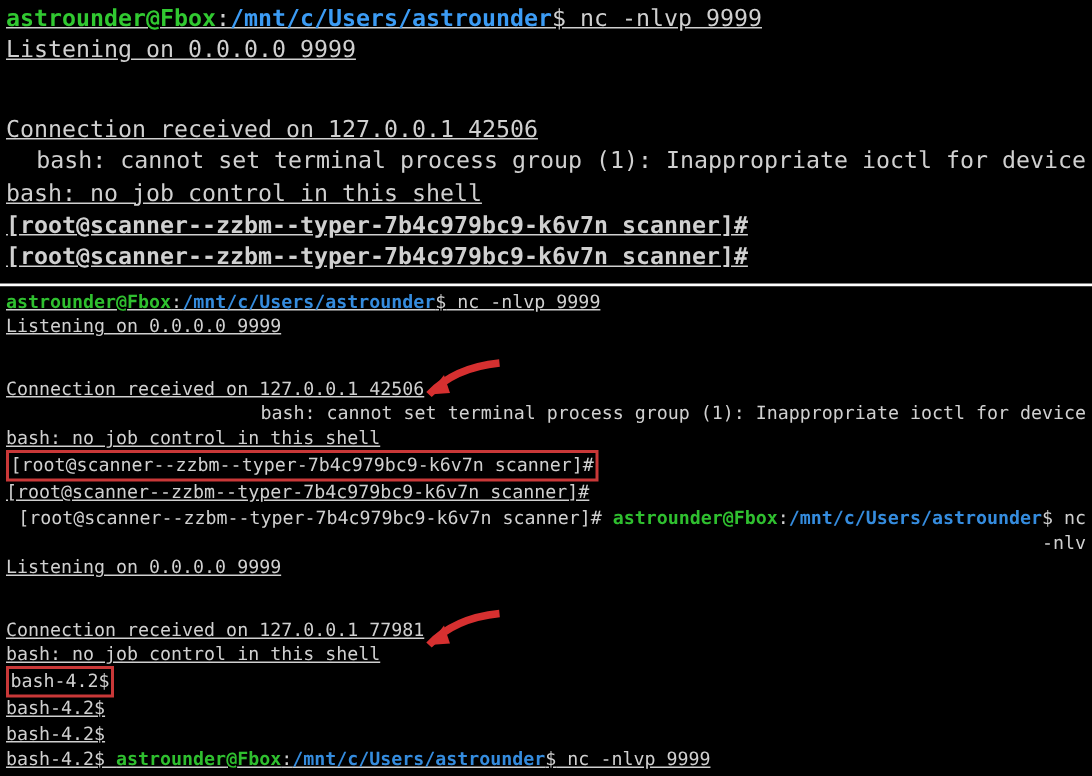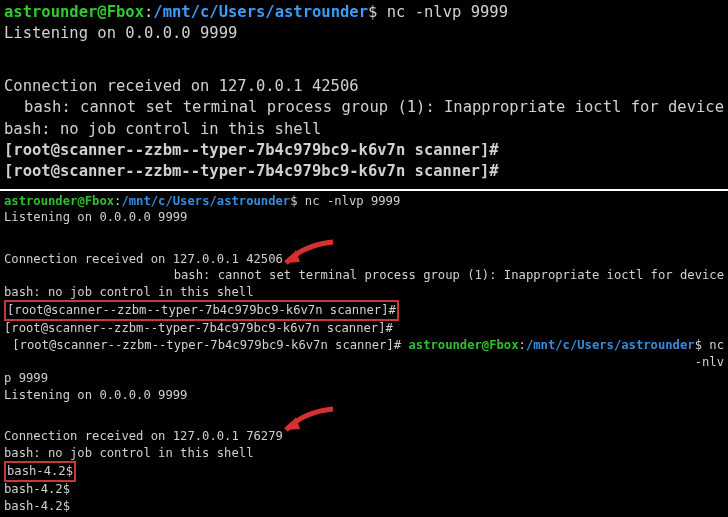--- a/index.html
+++ b/index.html
@@ -19,21 +19,21 @@
       padding: 2px 4px 6px 4px;
       border-bottom: 2px solid #fff;
     }
     .terminal-bottom {
       background: #000;
       color: #d0d0d0;
       font-size: 12.2px;
       padding: 2px 4px;
       position: relative;
     }
-    .line { white-space: pre; }
+    .line { white-space: pre; text-decoration: underline; }
     .line-wrap { white-space: pre-wrap; word-break: break-all; text-align: right; }
     .user1 { color: #31c931; font-weight: bold; }
     .at1 { color: #31c931; font-weight: bold; }
     .host1 { color: #31c931; font-weight: bold; }
     .colon { color: #d0d0d0; }
     .path1 { color: #3c9cf5; font-weight: bold; }
     .dollar1 { color: #d0d0d0; }
     .cmd1 { color: #d0d0d0; }
     .root-prompt { color: #d0d0d0; font-weight: bold; }
     
@@ -72,25 +72,24 @@
   <div class="line"><span class="user2">astrounder</span><span class="user2">@</span><span class="host2">Fbox</span><span>:</span><span class="path2">/mnt/c/Users/astrounder</span><span>$</span><span> nc -nlvp 9999</span></div>
   <div class="line">Listening on 0.0.0.0 9999</div>
   <div class="blank"></div>
   <div class="blank"></div>
   <div class="line">Connection received on 127.0.0.1 42506</div>
   <div class="line-wrap">bash: cannot set terminal process group (1): Inappropriate ioctl for device</div>
   <div class="line">bash: no job control in this shell</div>
   <div class="line"><span class="hl-box">[root@scanner--zzbm--typer-7b4c979bc9-k6v7n scanner]#</span></div>
   <div class="line">[root@scanner--zzbm--typer-7b4c979bc9-k6v7n scanner]#</div>
   <div class="line-wrap"><span>[root@scanner--zzbm--typer-7b4c979bc9-k6v7n scanner]# </span><span class="user2">astrounder</span><span class="user2">@</span><span class="host2">Fbox</span><span>:</span><span class="path2">/mnt/c/Users/astrounder</span><span>$</span><span> nc -nlv</span></div>
-  <div class="line">p 9999</div>
   <div class="line">Listening on 0.0.0.0 9999</div>
   <div class="blank"></div>
   <div class="blank"></div>
-  <div class="line">Connection received on 127.0.0.1 76279</div>
+  <div class="line">Connection received on 127.0.0.1 77981</div>
   <div class="line">bash: no job control in this shell</div>
   <div class="line"><span class="hl-box">bash-4.2$</span></div>
   <div class="line">bash-4.2$</div>
   <div class="line">bash-4.2$</div>
   <div class="line"><span>bash-4.2$ </span><span class="user2">astrounder</span><span class="user2">@</span><span class="host2">Fbox</span><span>:</span><span class="path2">/mnt/c/Users/astrounder</span><span>$</span><span> nc -nlvp 9999</span></div>
 
   <svg class="arrow" style="left:278px; top:46px;" width="60" height="32" viewBox="0 0 60 32">
     <path d="M 55 5 Q 25 8 8 26" stroke="#d63030" stroke-width="5" fill="none"></path>
     <path d="M 8 26 L 18 13 L 22 25 Z" fill="#d63030"></path>
   </svg>

